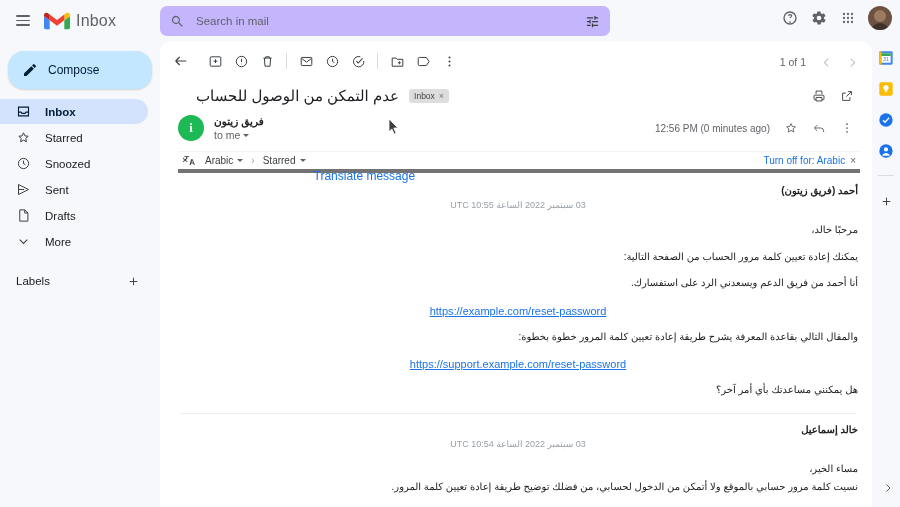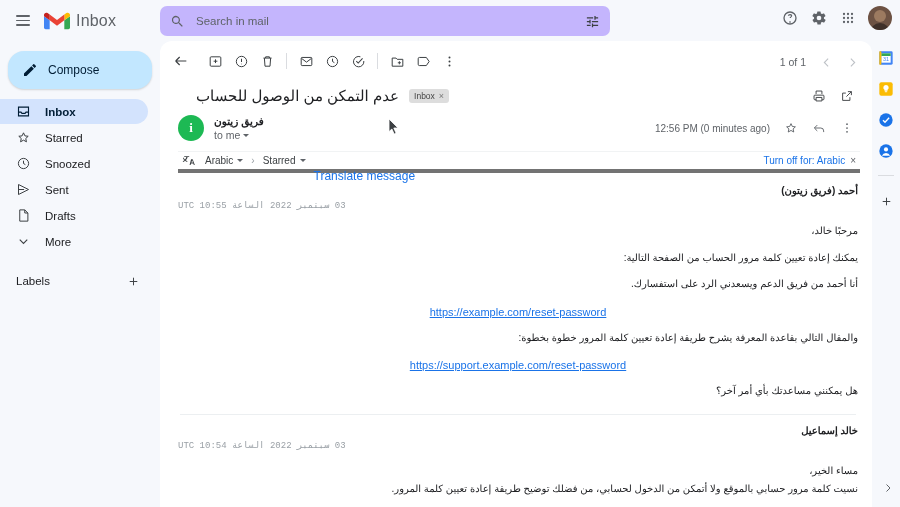--- a/index.html
+++ b/index.html
@@ -123,21 +123,21 @@
   .tr-lang { font-size: 10px; color: #3c4043; display: flex; align-items: center; gap: 4px; cursor: pointer; }
   .tr-sep { color: #9aa0a6; font-size: 10px; }
   .tr-link { font-size: 12px; color: #1a73e8; cursor: pointer; margin-top: 30px; }
   .tr-right { position: absolute; right: 4px; display: flex; align-items: center; gap: 5px; }
   .tr-off { font-size: 10px; color: #1a73e8; cursor: pointer; }
   .tr-x { font-size: 10px; color: #5f6368; cursor: pointer; }
 
   
   .body-wrap { padding: 12px 14px 0 18px; direction: rtl; }
   .msg-author { font-size: 10px; font-weight: bold; color: #202124; text-align: right; }
-  .msg-date { font-size: 9px; color: #9aa0a6; text-align: left; margin-top: 4px; font-family: Liberation Mono, monospace; }
+  .msg-date { font-size: 9px; color: #9aa0a6; text-align: center; margin-top: 4px; }
   .msg-p { font-size: 10px; color: #202124; text-align: right; margin-top: 13px; line-height: 1.35; }
   .msg-link {
     display: block; text-align: center; font-size: 11px; color: #1a73e8;
     text-decoration: underline; margin-top: 15px; cursor: pointer; direction: ltr;
   }
   .divider { border-top: 1px solid #eceff1; margin: 16px 2px 0 2px; }
 
   
   .rail {
     position: absolute; right: 0; top: 41px; width: 28px; bottom: 0;

